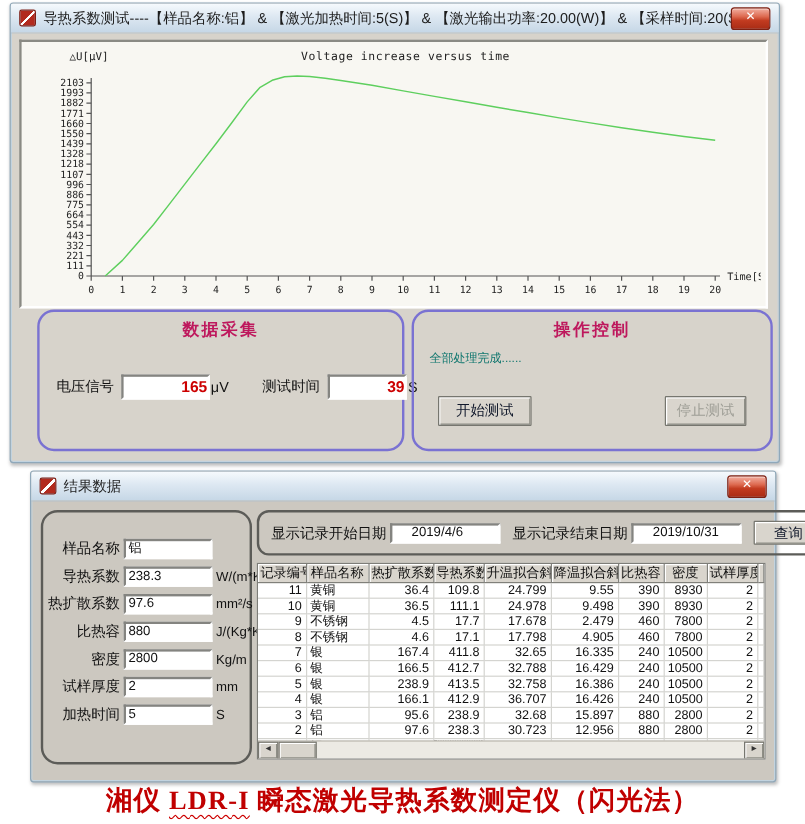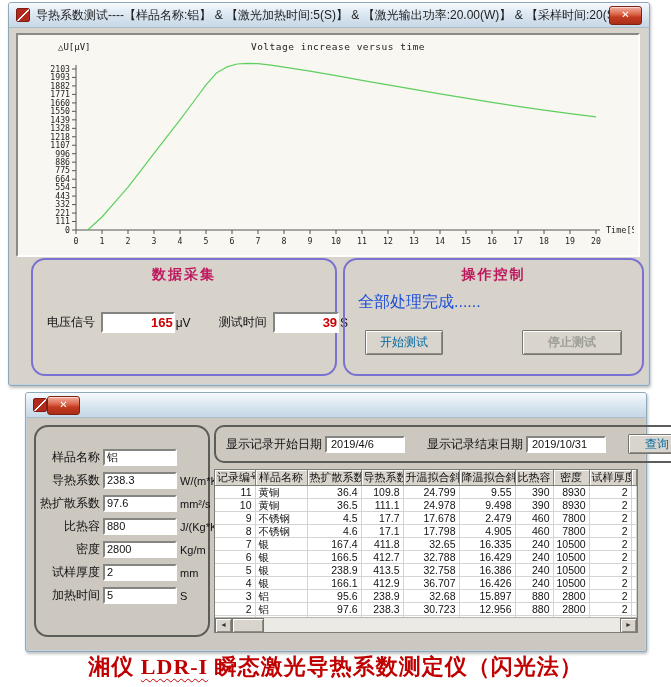--- a/index.html
+++ b/index.html
@@ -66,44 +66,44 @@
     background:#fff;display:inline-block;
     border-top:2px solid #848480;border-left:2px solid #848480;
     border-bottom:2px solid #ffffff;border-right:2px solid #ffffff;
     font-size:12px;color:#111;padding-left:48px;
   }
   .dval{
     width:80px;height:17px;line-height:17px;text-align:center;margin-left:6px;
     color:#cc0000;font-weight:bold;font-size:13px;
   }
   .gap{width:28px;flex:0 0 auto;}
-  .status{position:absolute;left:13px;top:32px;font-size:16px;color:#1d4ed8;}
+  .status{position:absolute;left:13px;top:32px;font-size:10px;color:#0f766e;}
   .btn3d{
     background:#d9d5cd;border:1px solid #76766f;border-radius:1px;
     box-shadow:inset 1px 1px 0 #ffffff, inset -1px -1px 0 #8e8e86;
-    font-size:12px;color:#0369a1;font-family:inherit;cursor:pointer;
+    font-size:12px;color:#0f172a;font-family:inherit;cursor:pointer;
   }
   #start-btn{position:absolute;left:20px;top:70px;width:78px;height:25px;}
-  #stop-btn{position:absolute;right:20px;top:70px;width:100px;height:25px;color:#9d9d95;font-weight:bold;}
+  #stop-btn{position:absolute;right:20px;top:70px;width:68px;height:25px;color:#9d9d95;}
 
   
   #results-window{left:25px;top:392px;width:620px;height:258px;background:#ccc8c0;}
   .rpanel2{position:absolute;border:2px solid #5c5c58;border-radius:14px;}
   #form-panel{left:7px;top:7px;width:176px;height:212px;padding-top:22px;box-sizing:border-box;}
   .frow{display:flex;align-items:center;margin:0 0 6px 0;height:17px;}
   .flbl{width:64px;text-align:right;font-size:12px;color:#111;flex:0 0 auto;}
   .fin{width:68px;height:13px;line-height:13px;margin-left:3px;padding-left:2px;
        font-size:11px;flex:0 0 auto;}
   .funit{font-size:11px;margin-left:3px;white-space:nowrap;color:#111;}
   #query-panel{
     left:187px;top:7px;width:484px;height:38px;border-radius:10px;
     display:flex;align-items:center;padding:0 10px;box-sizing:border-box;
   }
   .qlbl{font-size:12px;color:#111;white-space:nowrap;}
-  .qin{width:72px;height:13px;line-height:13px;margin-left:3px;padding-left:4px;font-size:11px;}
+  .qin{width:72px;height:13px;line-height:13px;margin-left:3px;padding-left:16px;font-size:11px;}
   .qspacer{flex:1 1 auto;}
   #query-btn{width:58px;height:20px;}
 
   .tablewrap{
     position:absolute;left:187px;top:51px;width:424px;height:164px;
     background:#ffffff;border:1px solid #7d7d78;box-sizing:border-box;overflow:hidden;
   }
   table.tbl{border-collapse:collapse;table-layout:fixed;width:100%;}
   .tbl th{
     background:#d9d5cd;font-weight:normal;font-size:11px;color:#111;
@@ -269,20 +269,21 @@
       <div class="status">全部处理完成......</div>
       <button class="btn3d" id="start-btn">开始测试</button>
       <button class="btn3d" id="stop-btn" disabled="">停止测试</button>
     </div>
   </div>
 </div>
 
 <div class="win" id="results-window">
   <div class="titlebar">
     <span class="app-icon"></span>
+    <span class="title-text">结果数据</span>
     <span class="btn-close">✕</span>
   </div>
   <div class="client">
 
     <div class="rpanel2" id="form-panel">
         <div class="frow">
           <span class="flbl">样品名称</span>
           <span class="inputbox fin">铝</span>
           <span class="funit"></span>
         </div>

